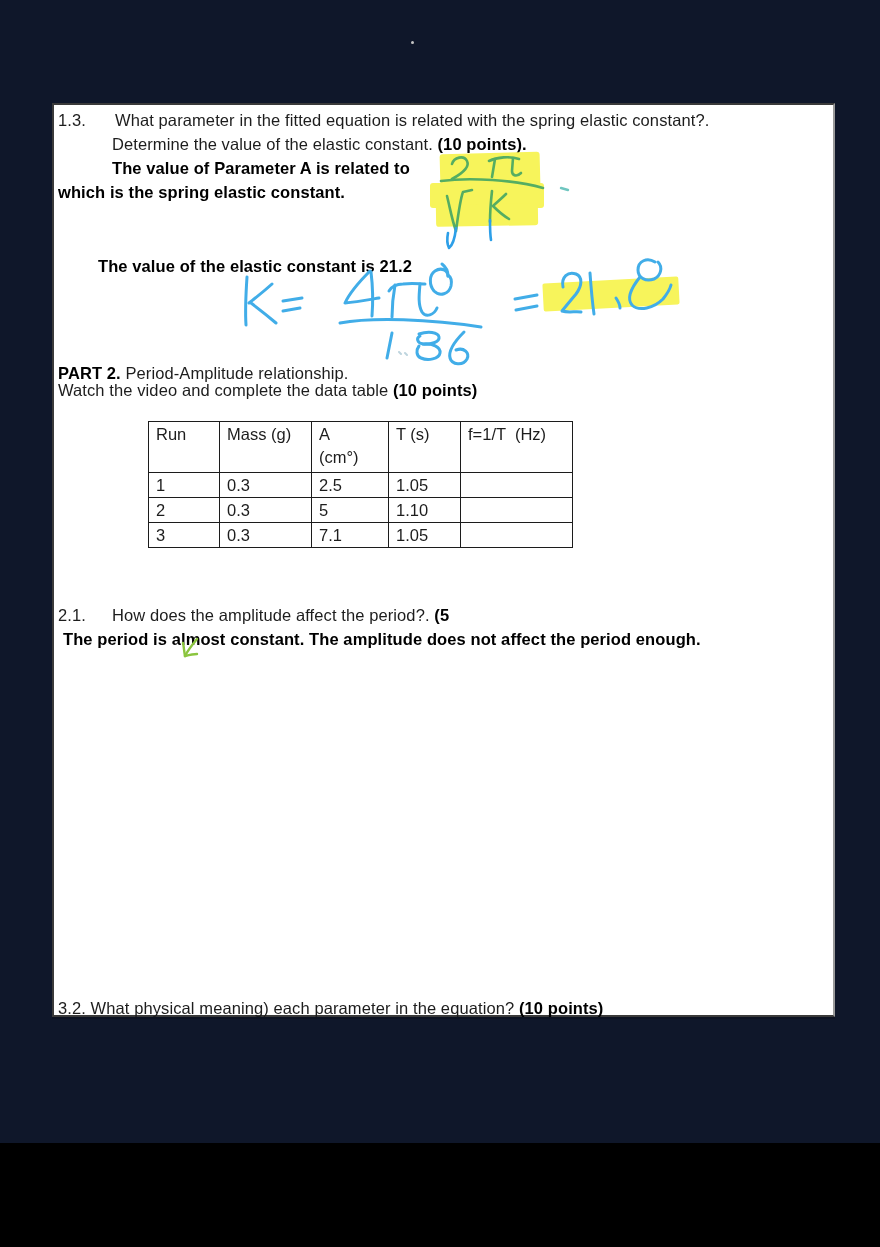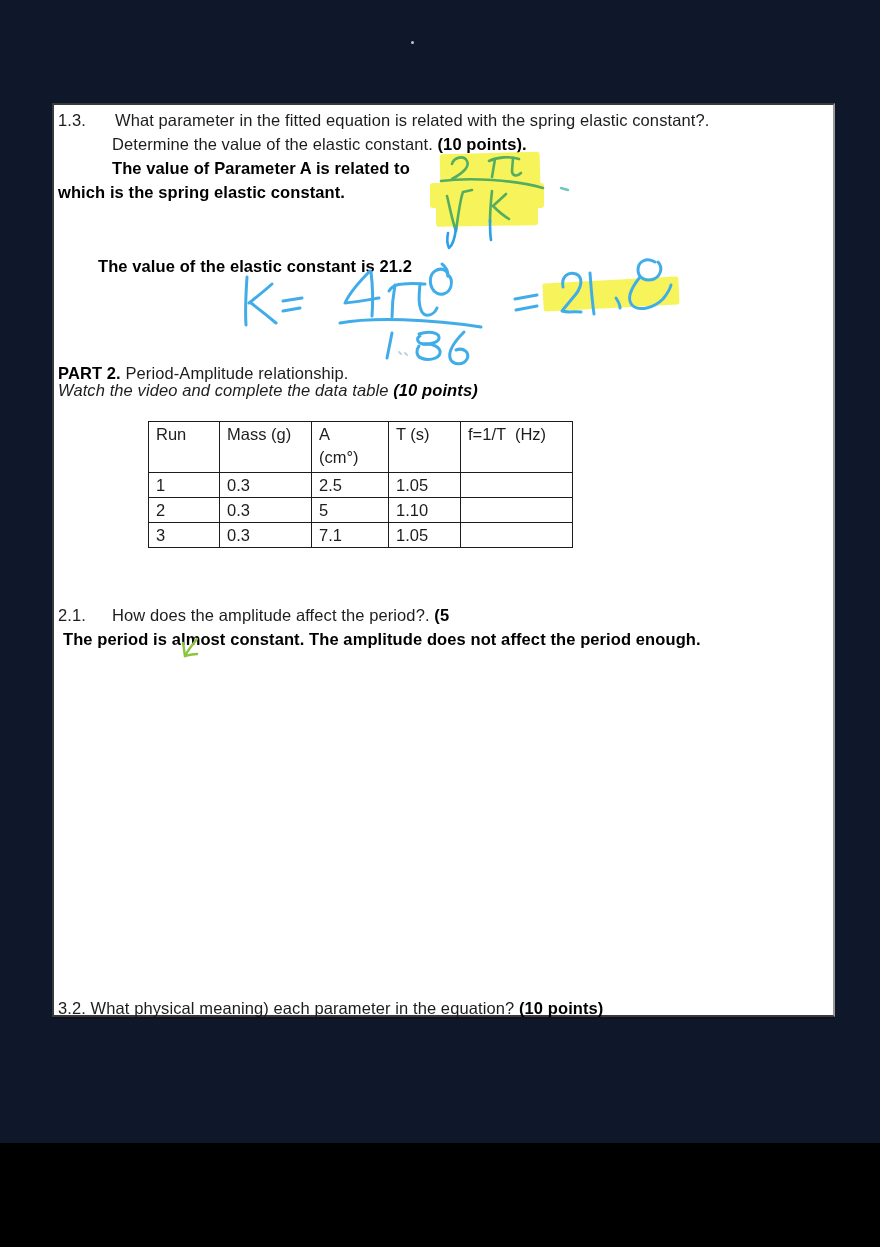--- a/index.html
+++ b/index.html
@@ -48,21 +48,21 @@
       <span>Determine the value of the elastic constant. </span><span class="b">(10 points).</span>
     </div>
     <div class="ln b" style="top:75px;left:4px;">which is the spring elastic constant.</div>
     <div class="ln b" style="top:51px;left:58px;">The value of Parameter A is related to</div>
 
     <div class="ln b" style="top:149px;left:4px;margin-left:40px;">The value of the elastic constant is 21.2</div>
 
     <div class="ln" style="top:256px;left:4px;">
       <span class="b">PART 2.</span><span> Period-Amplitude relationship.</span>
     </div>
-    <div class="ln" style="top:273px;left:4px;font-style:italic;">
+    <div class="ln" style="top:273px;left:4px;">
       <span>Watch the video and complete the data table </span><span class="b">(10 points)</span>
     </div>
 
     <div class="tbl-wrap">
       <table class="tbl">
         <colgroup>
             <col style="width:71px">
             <col style="width:92px">
             <col style="width:77px">
             <col style="width:72px">

